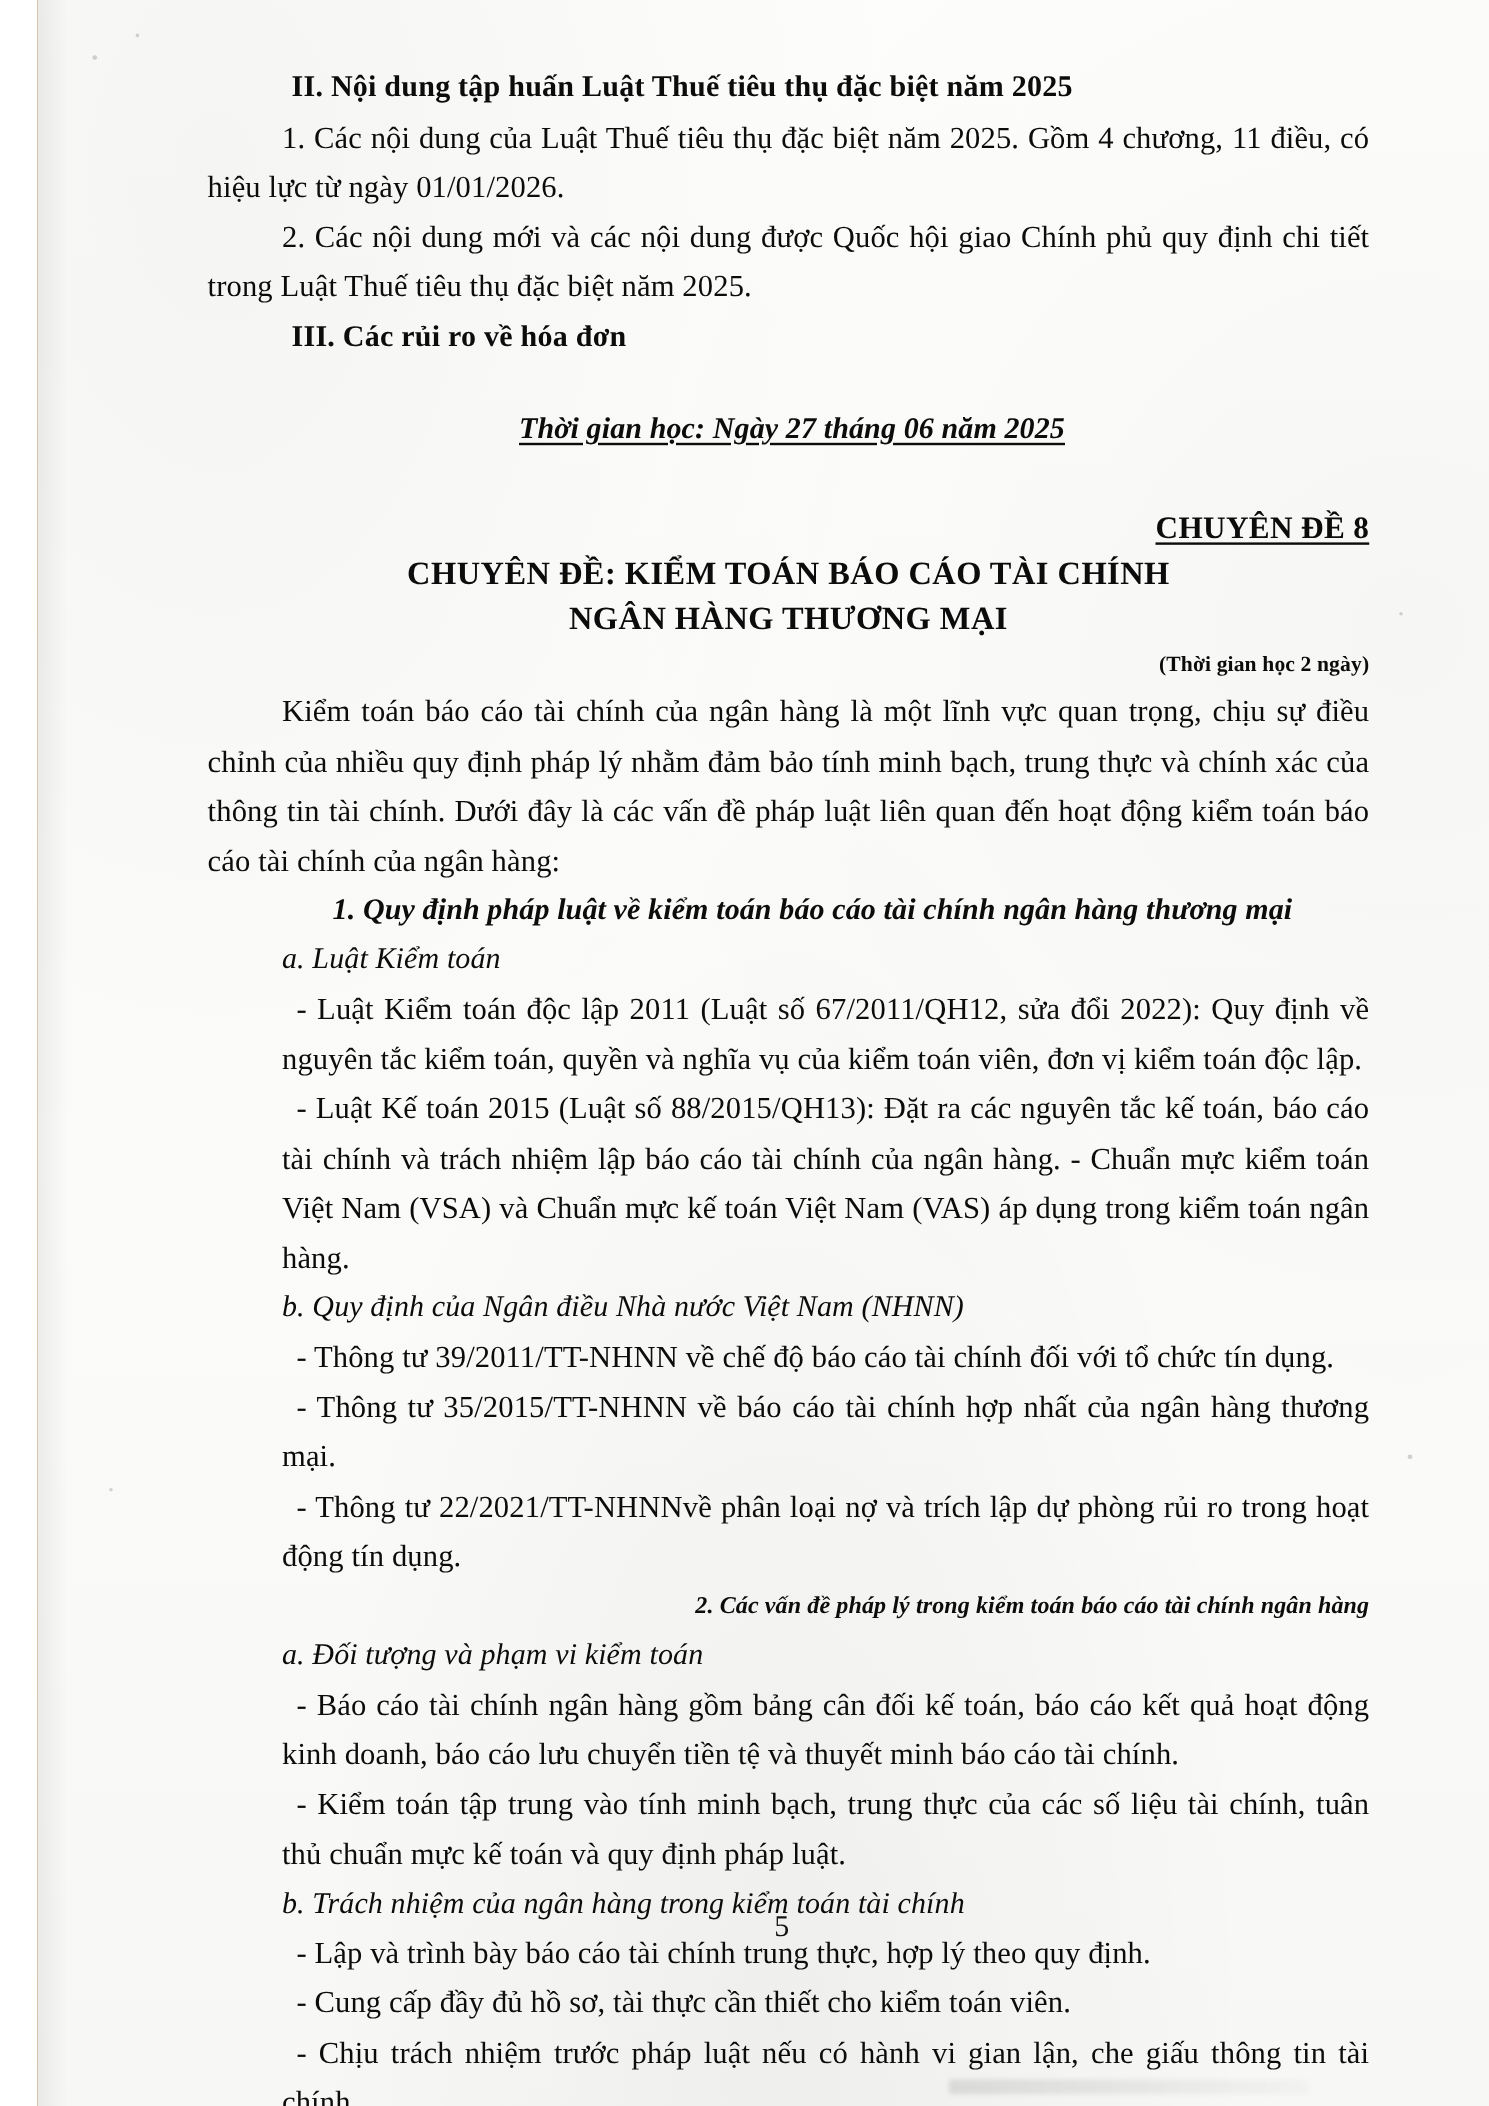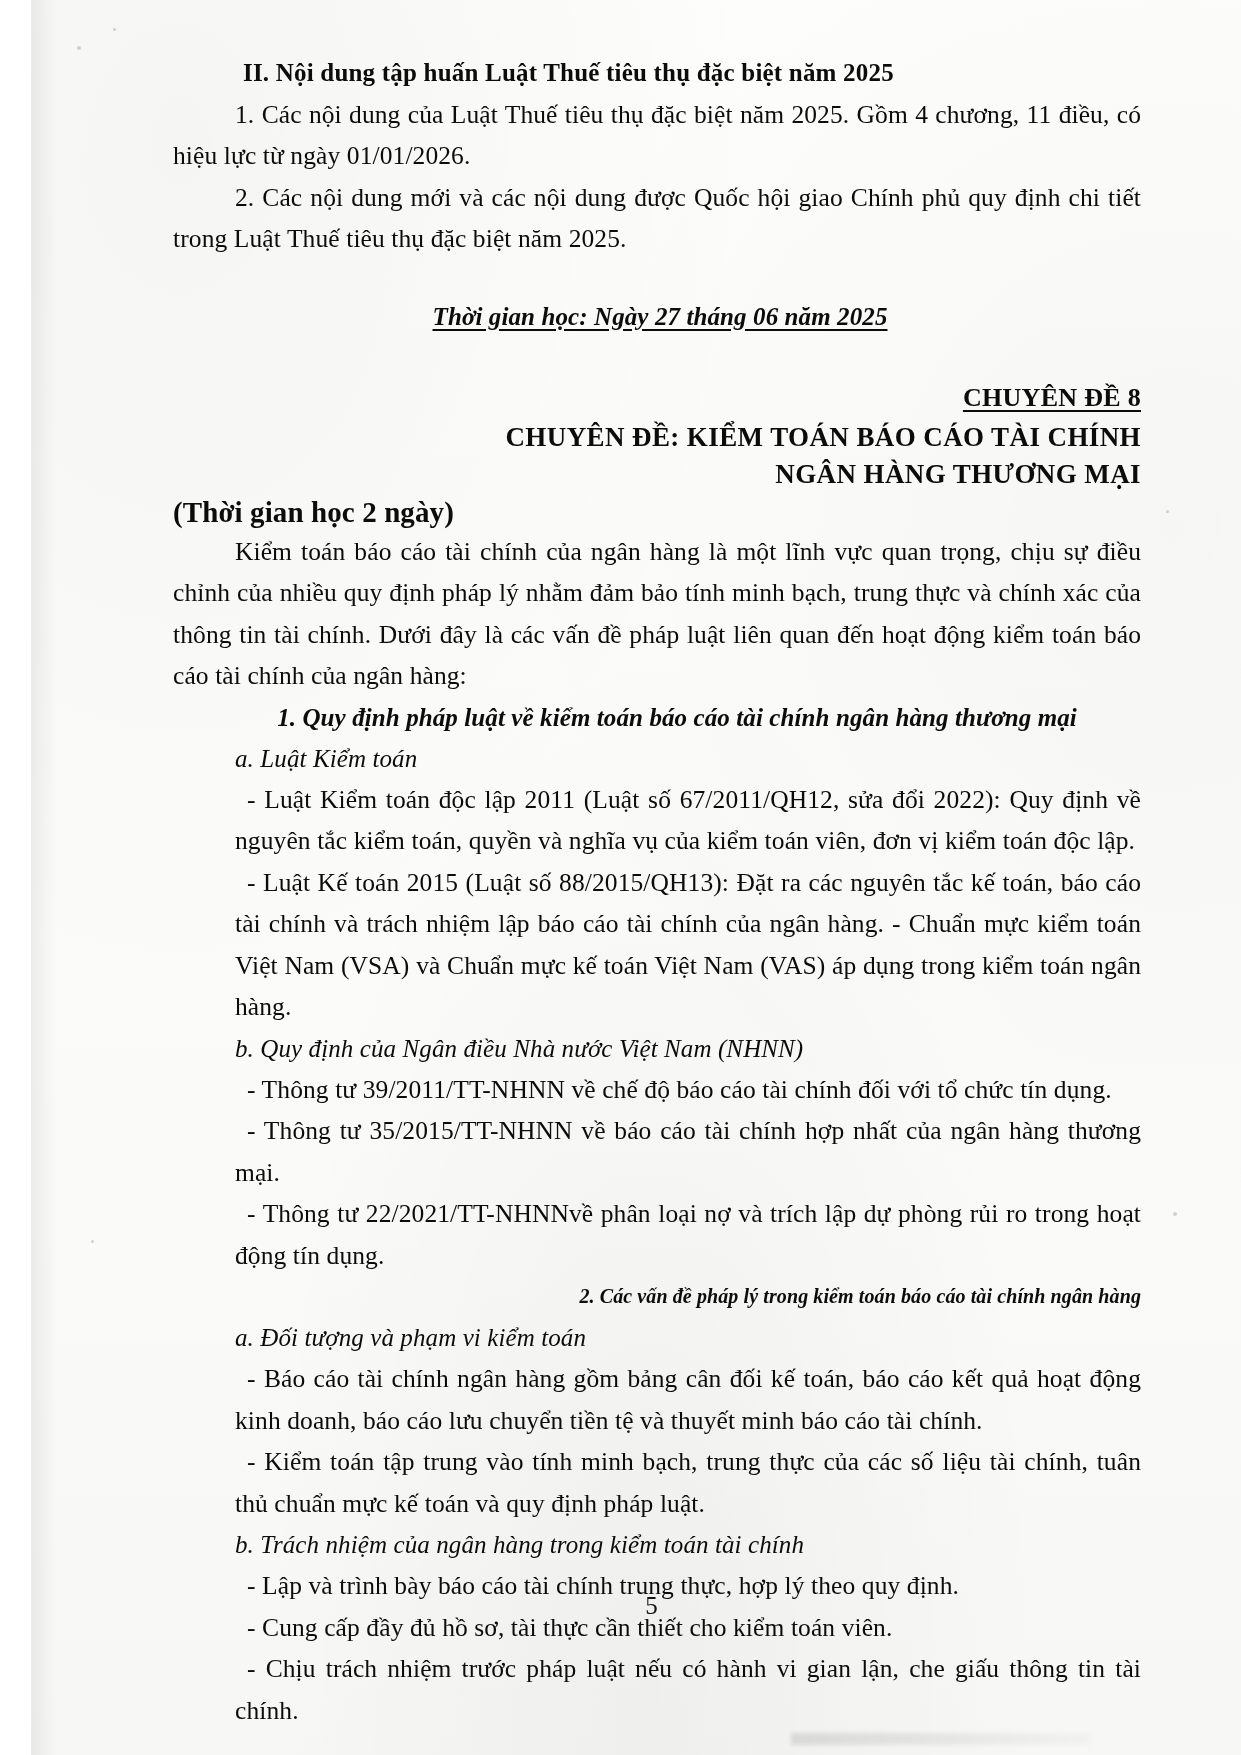--- a/index.html
+++ b/index.html
@@ -74,30 +74,30 @@
   .timebox span { text-decoration: underline; text-underline-offset: 4px; }
 
   .title-1 {
     text-align: right;
     font-weight: bold;
     font-size: 26px;
     letter-spacing: 0.3px;
   }
   .title-1 span { text-decoration: underline; text-underline-offset: 4px; }
   .title-2, .title-3 {
-    text-align: right;
+    text-align: center;
     font-weight: bold;
     font-size: 27px;
     letter-spacing: 0.4px;
     line-height: 37px;
   }
   .title-4 {
-    text-align: left;
-    font-weight: bold;
-    font-size: 29px;
+    text-align: right;
+    font-weight: bold;
+    font-size: 18px;
     line-height: 38px;
   }
 
   .num-head {
     font-weight: bold;
     font-style: italic;
     font-size: 25px;
     text-align: center;
     padding-left: 62px;
     text-indent: -22px;
@@ -162,20 +162,21 @@
   <div class="speck" style="left:830px; top:1126px; width:3px; height:3px;"></div>
 
   <div class="content">
 
     <p class="h-sect">II. Nội dung tập huấn Luật Thuế tiêu thụ đặc biệt năm 2025</p>
 
     <p class="ind1">1. Các nội dung của Luật Thuế tiêu thụ đặc biệt năm 2025. Gồm 4 chương, 11 điều, có hiệu lực từ ngày 01/01/2026.</p>
 
     <p class="ind1">2. Các nội dung mới và các nội dung được Quốc hội giao Chính phủ quy định chi tiết trong Luật Thuế tiêu thụ đặc biệt năm 2025.</p>
 
+    <p class="h-sect">III. Các rủi ro về hóa đơn</p>
 
     <div class="gap-md"></div>
 
     <p class="timebox"><span>Thời gian học: Ngày 27 tháng 06 năm 2025</span></p>
 
     <div class="gap-lg"></div>
 
     <p class="title-1"><span>CHUYÊN ĐỀ 8</span></p>
     <p class="title-2">CHUYÊN ĐỀ: KIỂM TOÁN BÁO CÁO TÀI CHÍNH</p>
     <p class="title-3">NGÂN HÀNG THƯƠNG MẠI</p>

